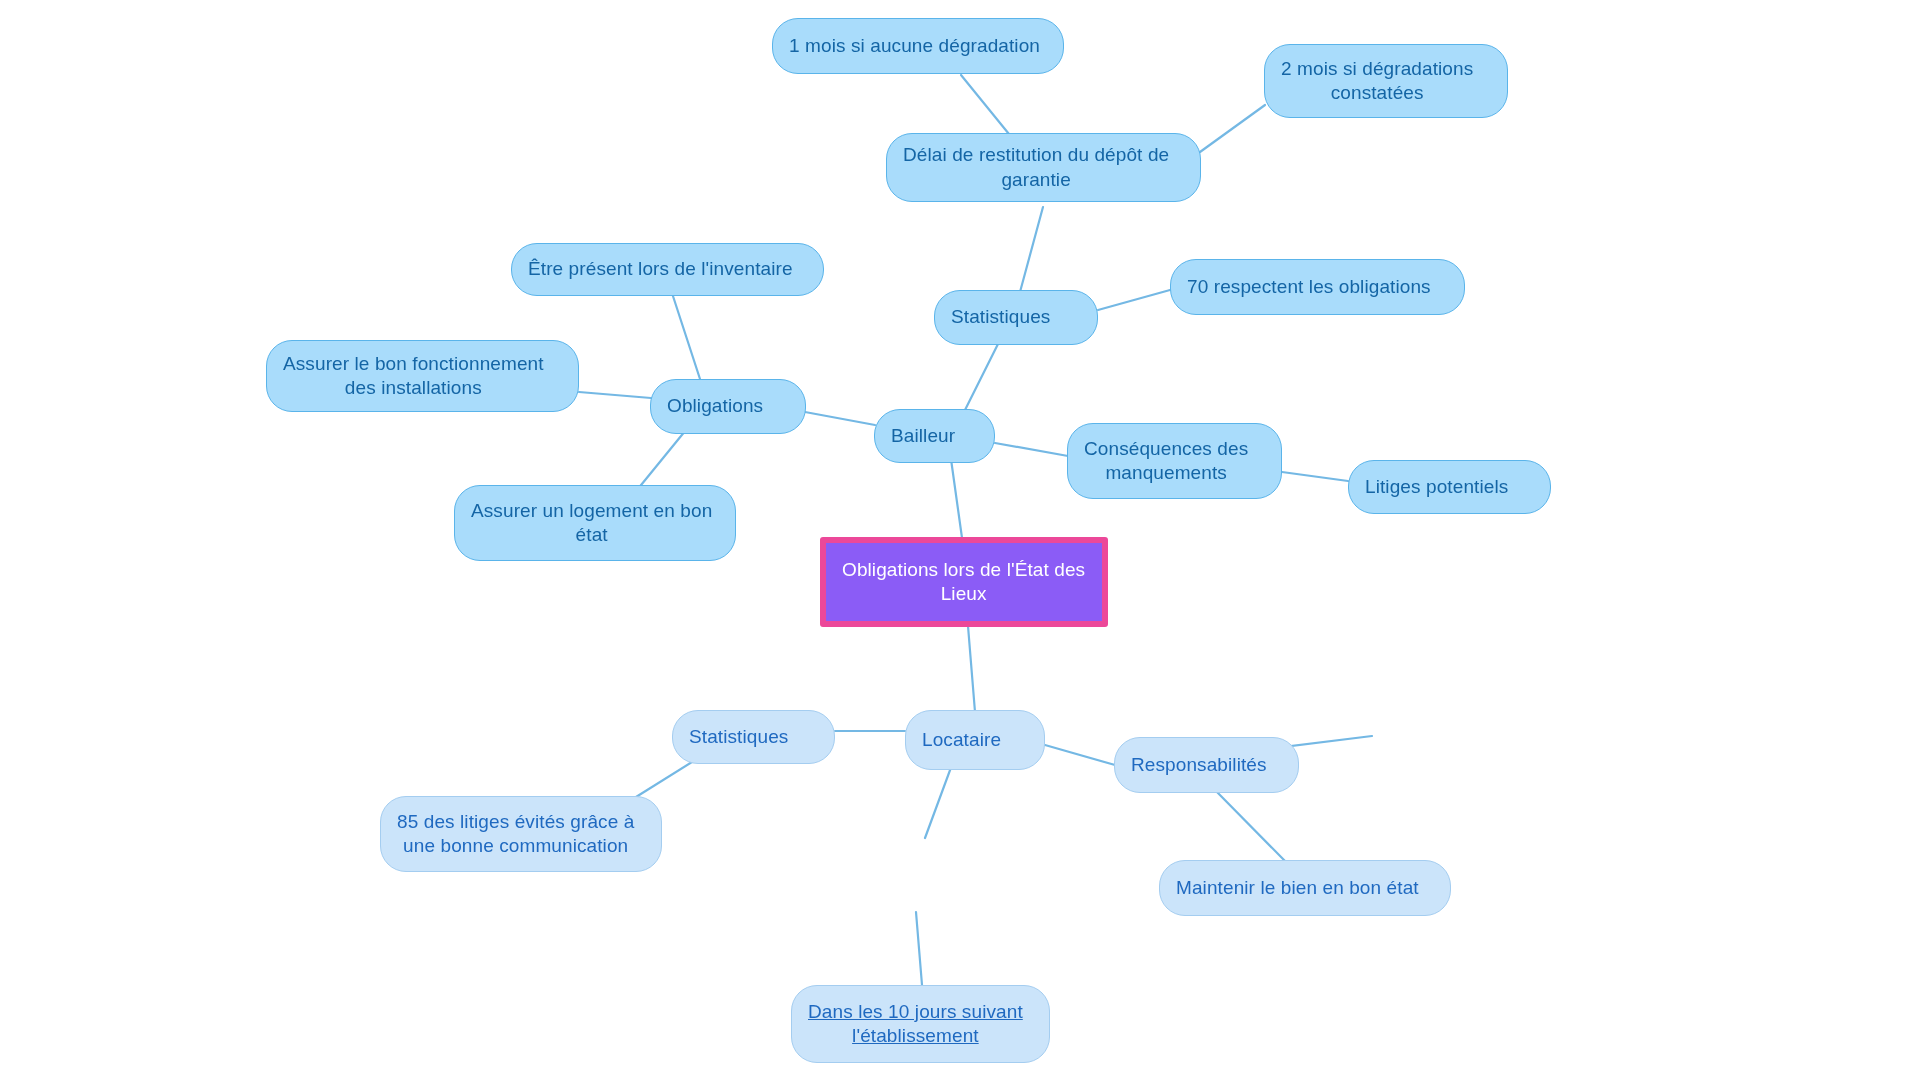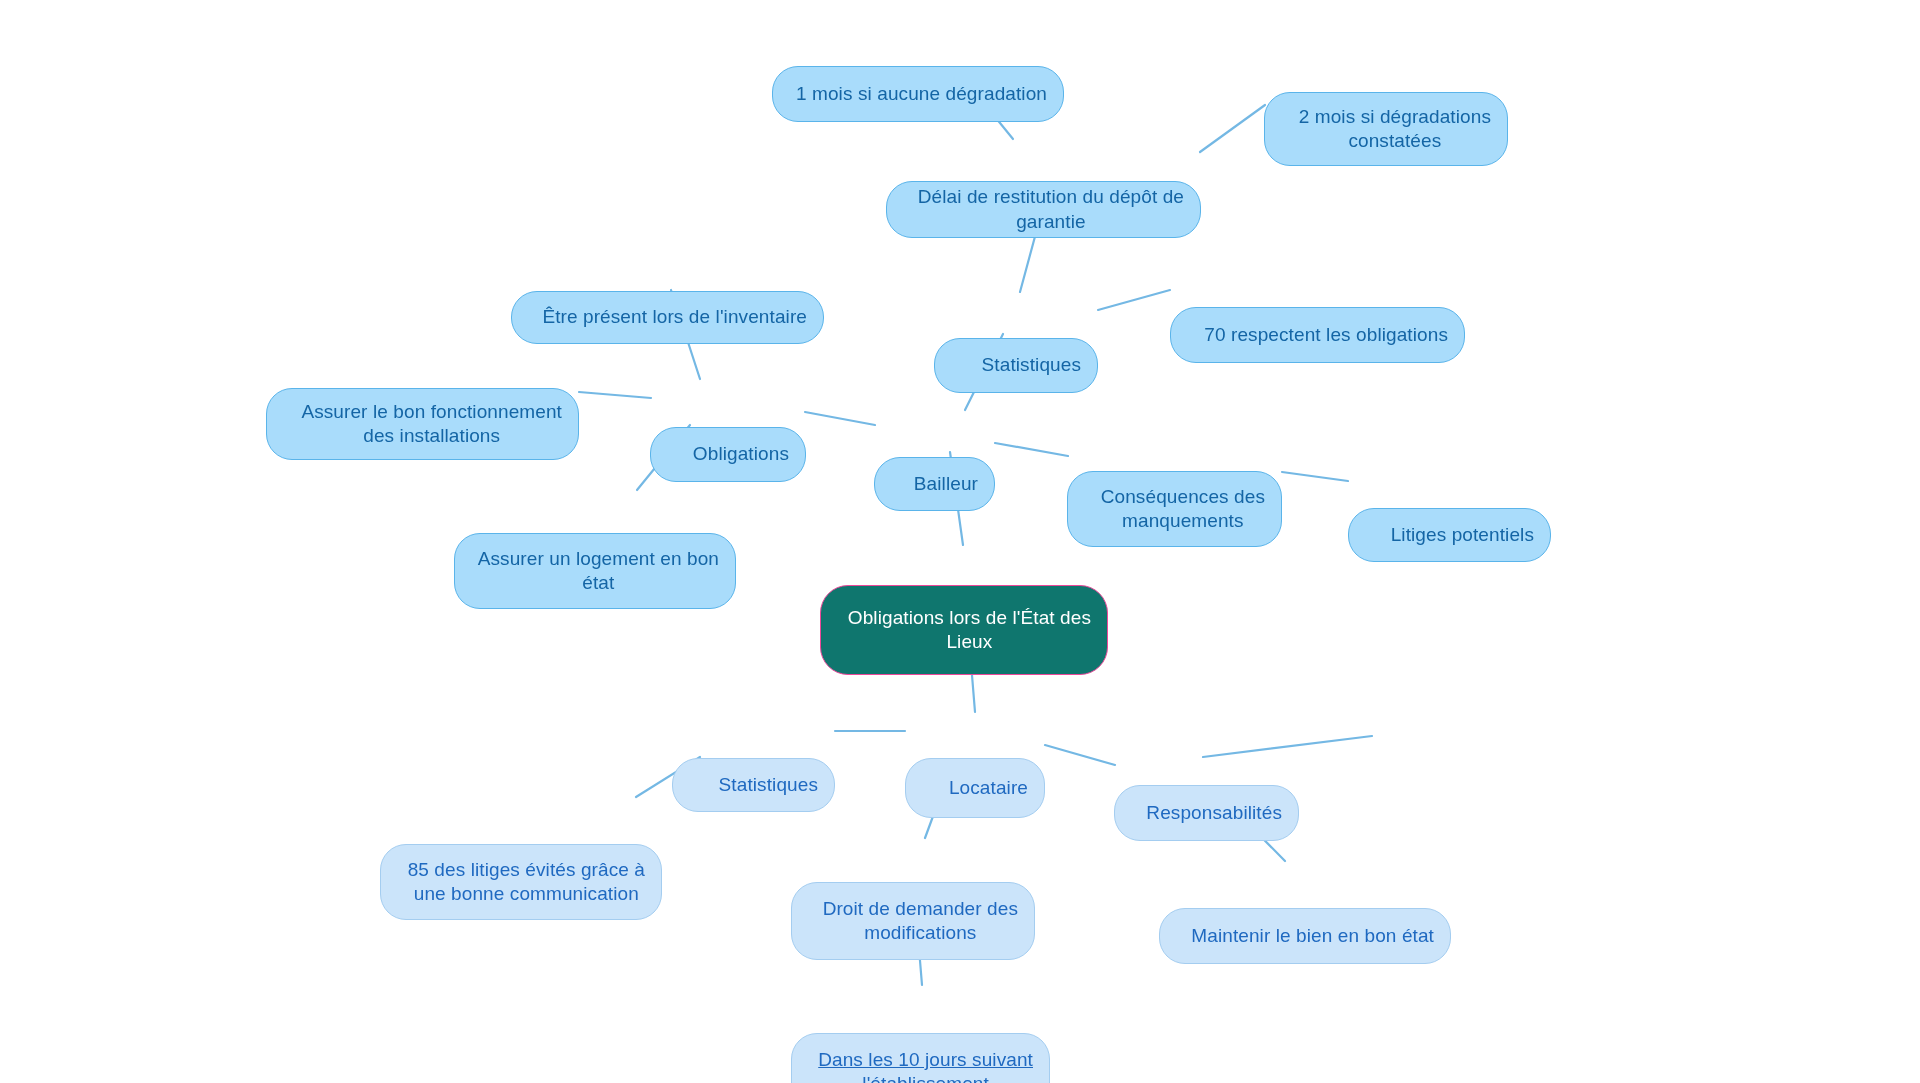--- a/index.html
+++ b/index.html
@@ -26,40 +26,39 @@
     top: 0;
     width: 1920px;
     height: 1083px;
     pointer-events: none;
   }
   .node {
     position: absolute;
     box-sizing: border-box;
     display: flex;
     align-items: center;
-    justify-content: flex-end;
+    justify-content: flex-start;
     text-align: center;
     border-radius: 26px;
     padding: 14px 16px;
     line-height: 1.28;
     letter-spacing: 0.1px;
     z-index: 2;
-    margin-top: 48px;
   }
   .node-label {
     display: block;
     white-space: pre-line;
   }
   
   .node.root {
-    background: #0f766e;
-    border: 1px solid #ec4899;
+    background: #8b5cf6;
+    border: 6px solid #ec4899;
     color: #ffffff;
     font-size: 19px;
-    border-radius: 28px;
+    border-radius: 3px;
   }
   
   .node.branch-a {
     background: #a9dcfb;
     border: 1.6px solid #5ab4ea;
     color: #1465a5;
     font-size: 19px;
   }
   
   .node.branch-b {
@@ -143,21 +142,21 @@
 
   <div class="node branch-a" style="left:454px; top:485px; width:282px; height:76px;">
     <span class="node-label">Assurer un logement en bon
 état</span>
   </div>
 
   <div class="node branch-a" style="left:934px; top:290px; width:164px; height:55px;">
     <span class="node-label">Statistiques</span>
   </div>
 
-  <div class="node branch-a" style="left:886px; top:133px; width:315px; height:57px;">
+  <div class="node branch-a" style="left:886px; top:133px; width:315px; height:69px;">
     <span class="node-label">Délai de restitution du dépôt de
 garantie</span>
   </div>
 
   <div class="node branch-a" style="left:772px; top:18px; width:292px; height:56px;">
     <span class="node-label">1 mois si aucune dégradation</span>
   </div>
 
   <div class="node branch-a" style="left:1264px; top:44px; width:244px; height:74px;">
     <span class="node-label">2 mois si dégradations
@@ -192,23 +191,19 @@
 
   <div class="node branch-b" style="left:1114px; top:737px; width:185px; height:56px;">
     <span class="node-label">Responsabilités</span>
   </div>
 
 
   <div class="node branch-b" style="left:1159px; top:860px; width:292px; height:56px;">
     <span class="node-label">Maintenir le bien en bon état</span>
   </div>
 
-  <div class="node branch-b" style="left:791px; top:834px; width:244px; height:78px;">
-    <span class="node-label">Droit de demander des
-modifications</span>
-  </div>
 
   <div class="node branch-b" style="left:791px; top:985px; width:259px; height:78px;text-decoration:underline;">
     <span class="node-label">Dans les 10 jours suivant
 l'établissement</span>
   </div>
 
 </div>
 
 </body></html>

